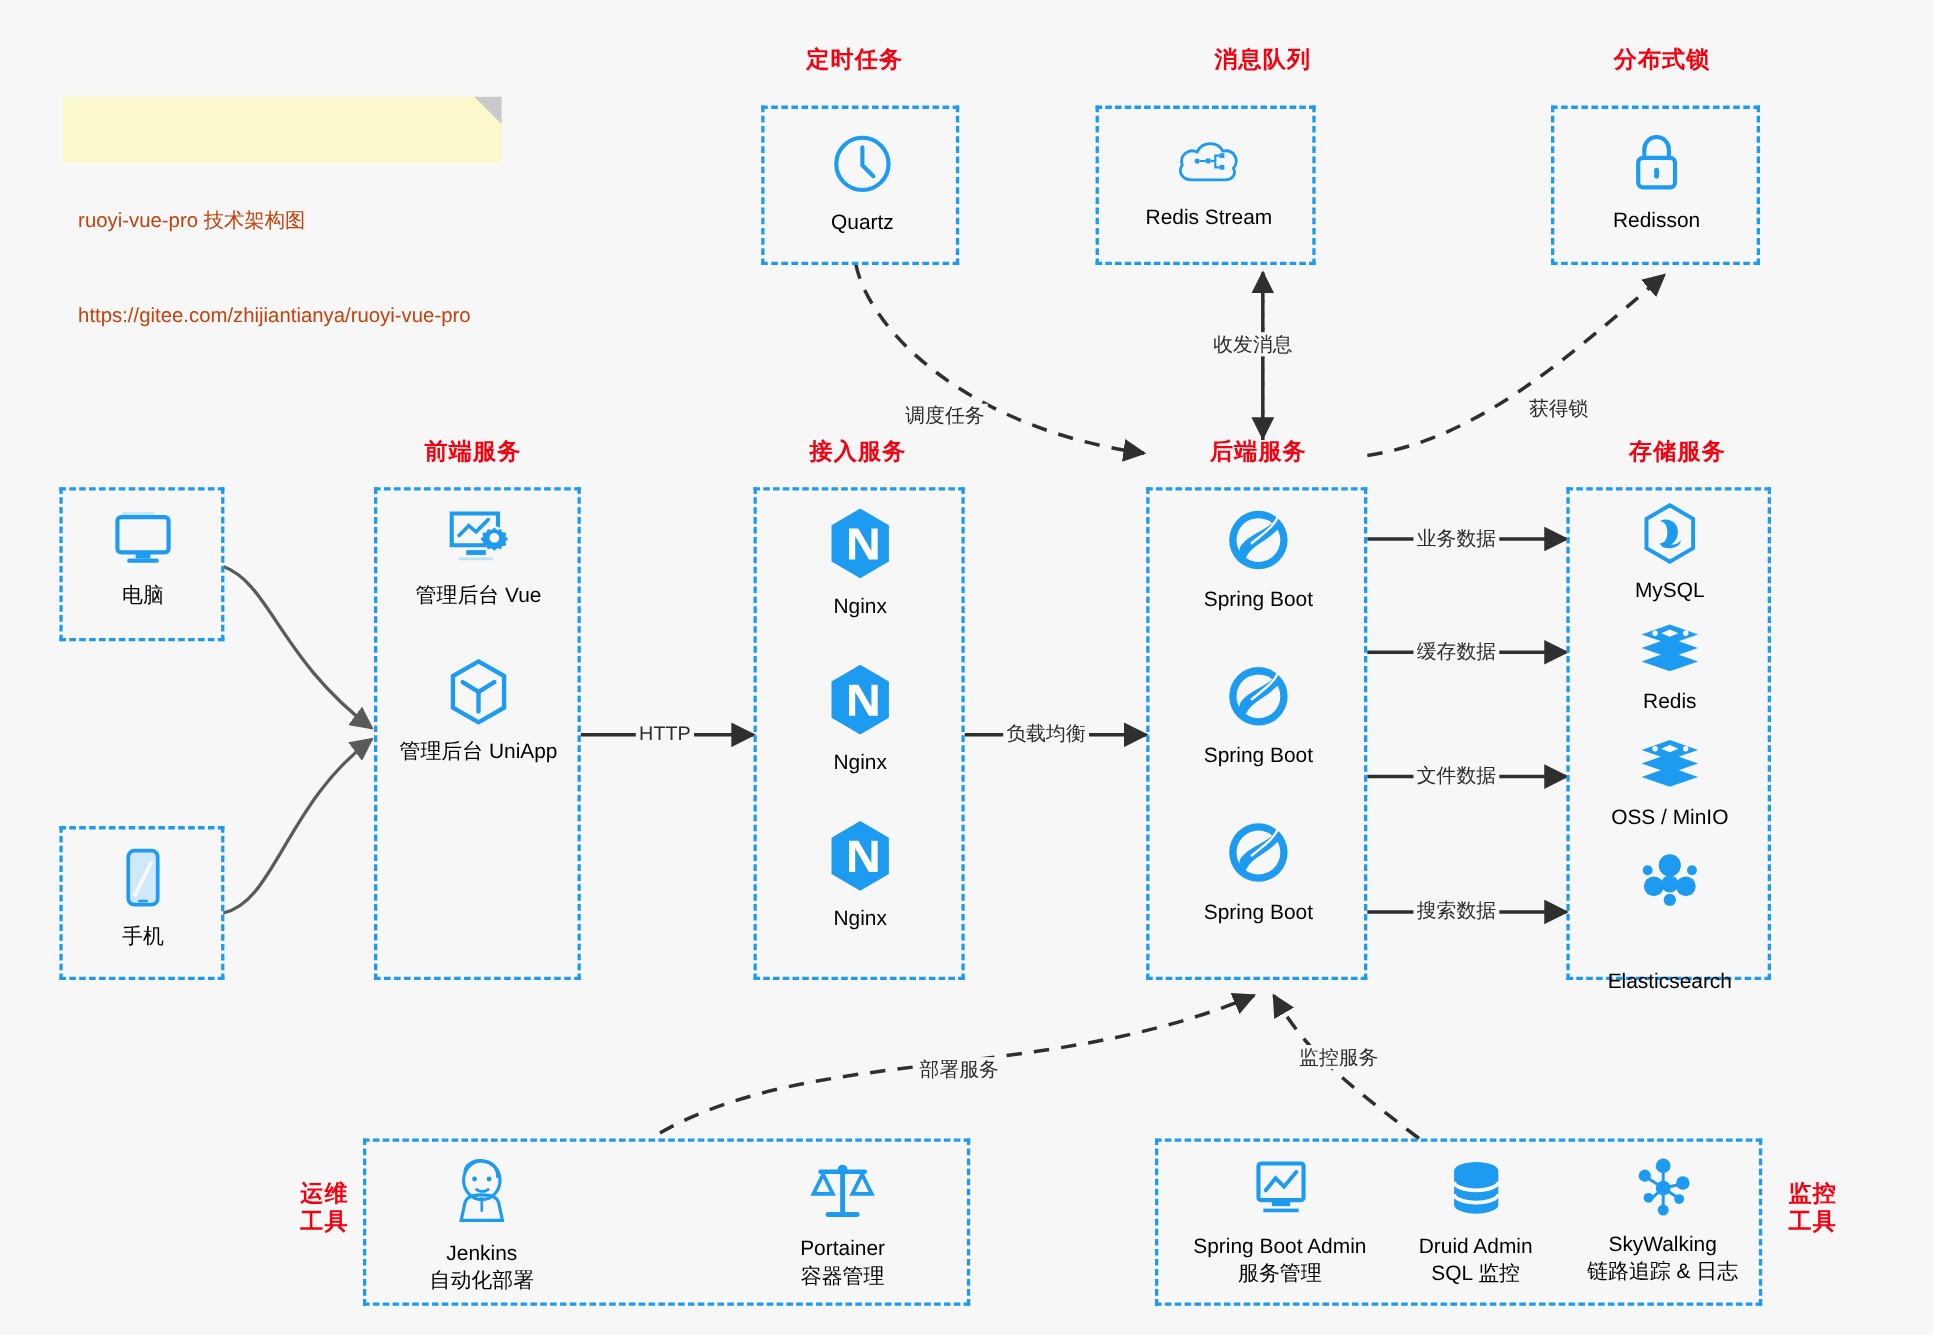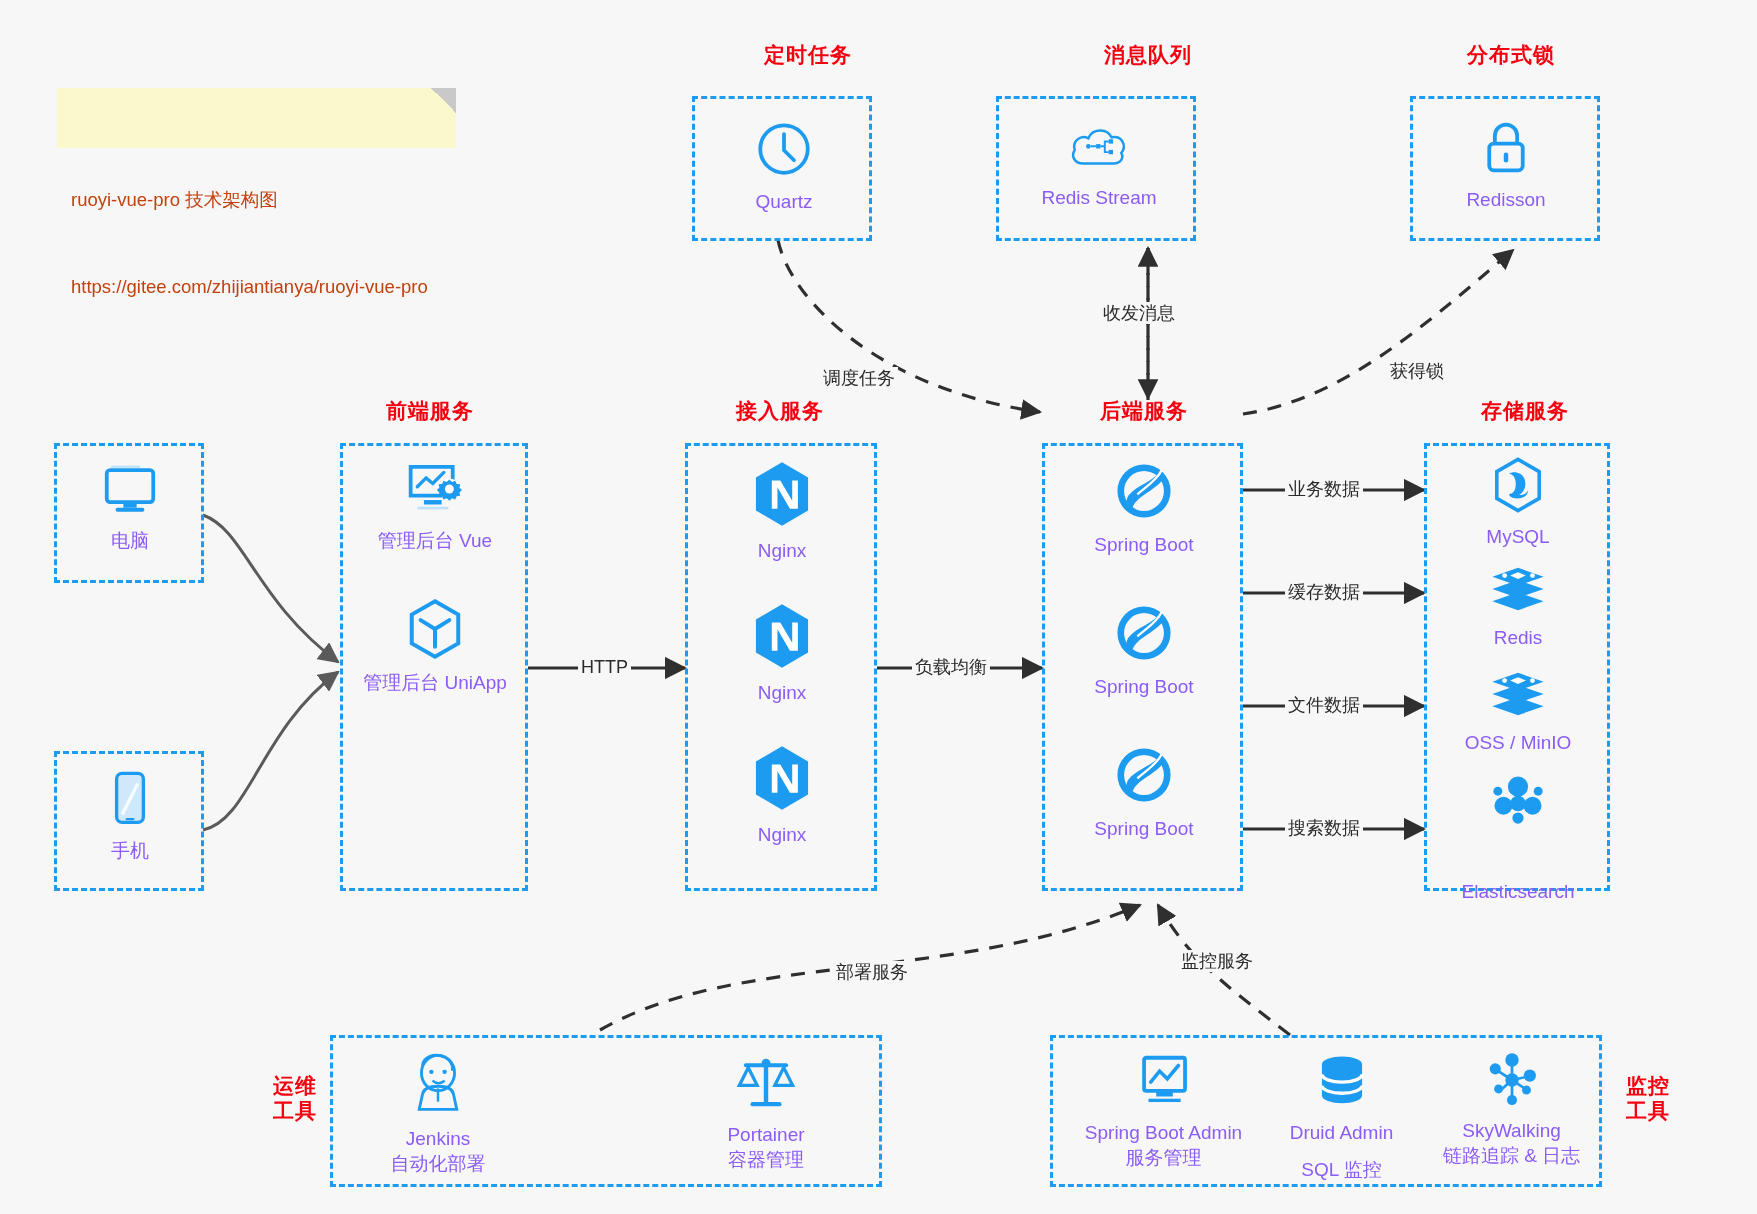--- a/index.html
+++ b/index.html
@@ -40,21 +40,21 @@
   }
 
   
   .node{
     position:absolute;
     display:flex;flex-direction:column;align-items:center;justify-content:flex-start;
     width:150px;
   }
   .node .ico{display:block;}
   .node .cap{
-    margin-top:6px;font-size:19px;color:#8b5cf6;white-space:nowrap;
+    margin-top:6px;font-size:19px;color:#000000;white-space:nowrap;
     text-align:center;line-height:25px;
   }
 
   
   .elabel{
     position:absolute;background:#f7f7f7;
     font-size:18px;color:#2b2b2b;white-space:nowrap;
     padding:0 3px;line-height:22px;
   }
 </style>
@@ -111,21 +111,21 @@
   <div class="elabel" style="left:1387px;top:360px;">获得锁</div>
   <div class="elabel" style="left:578px;top:656px;">HTTP</div>
   <div class="elabel" style="left:912px;top:656px;">负载均衡</div>
   <div class="elabel" style="left:1285px;top:478px;">业务数据</div>
   <div class="elabel" style="left:1285px;top:581px;">缓存数据</div>
   <div class="elabel" style="left:1285px;top:694px;">文件数据</div>
   <div class="elabel" style="left:1285px;top:817px;">搜索数据</div>
   <div class="elabel" style="left:833px;top:961px;">部署服务</div>
   <div class="elabel" style="left:1178px;top:950px;">监控服务</div>
 
-  <div class="glabel" style="left:702px;top:42px;width:150px;text-align:right;">定时任务</div>
+  <div class="glabel" style="left:702px;top:42px;width:150px;">定时任务</div>
   <div class="group" style="left:692px;top:96px;width:180px;height:145px;">
     <div class="node" style="left:14px;top:20px;">
       <span class="ico">
         <svg width="60" height="60" viewBox="0 0 48 48">
             <circle cx="24" cy="24" r="19" fill="none" stroke="#1d9bf0" stroke-width="3"></circle>
             <path d="M24 12 L24 25 L32 33" fill="none" stroke="#1d9bf0" stroke-width="3" stroke-linecap="round"></path>
           </svg>
       </span>
       <span class="cap">Quartz</span>
     </div>
@@ -386,21 +386,21 @@
     <div class="node" style="left:206px;top:14px;width:165px;">
       <span class="ico">
         <svg width="56" height="58" viewBox="0 0 50 52">
           <ellipse cx="25" cy="11" rx="18" ry="7" fill="#1d9bf0"></ellipse>
           <path d="M7 11 L7 39 A18 7 0 0 0 43 39 L43 11" fill="#1d9bf0"></path>
           <path d="M7 20 A18 7 0 0 0 43 20" fill="none" stroke="#ffffff" stroke-width="3"></path>
           <path d="M7 30 A18 7 0 0 0 43 30" fill="none" stroke="#ffffff" stroke-width="3"></path>
         </svg>
       </span>
       <span class="cap">Druid Admin</span>
-      <span class="cap" style="margin-top:12px;">SQL 监控</span>
+      <span class="cap" style="margin-top:0;">SQL 监控</span>
     </div>
     <div class="node" style="left:371px;top:14px;width:175px;">
       <span class="ico">
         <svg width="58" height="56" viewBox="0 0 52 50">
           <path d="M26 25 L26 8 M26 25 L12 16 M26 25 L40 22 M26 25 L16 34 M26 25 L26 42 M26 25 L38 33" stroke="#1d9bf0" stroke-width="2.4"></path>
           <circle cx="26" cy="25" r="6" fill="#1d9bf0"></circle>
           <circle cx="26" cy="7" r="6" fill="#1d9bf0"></circle>
           <circle cx="11" cy="15" r="5" fill="#1d9bf0"></circle>
           <circle cx="42" cy="21" r="5.5" fill="#1d9bf0"></circle>
           <circle cx="14" cy="33" r="4" fill="#1d9bf0"></circle>

